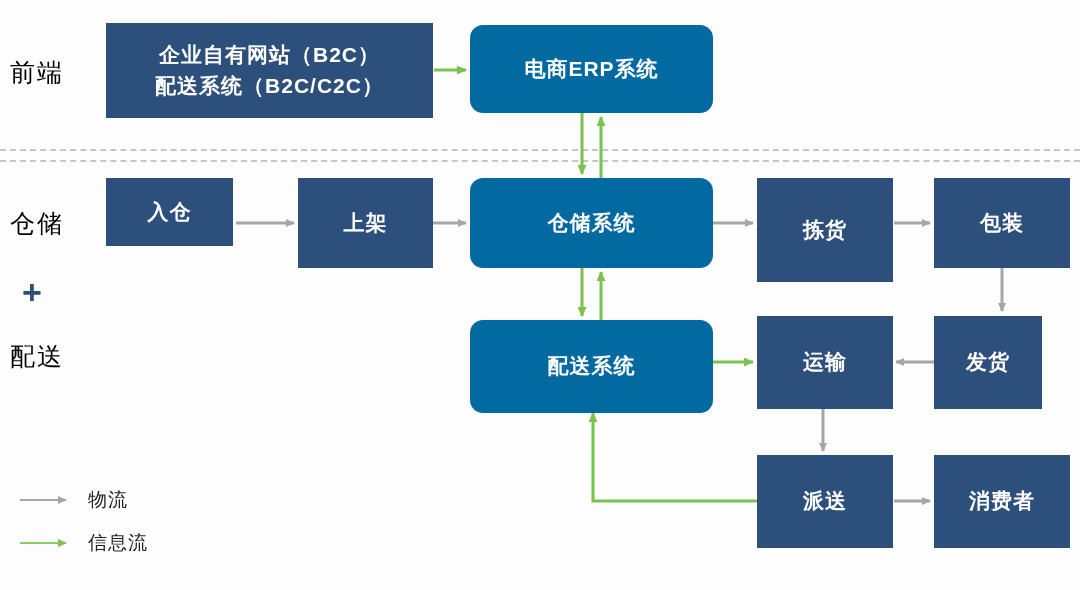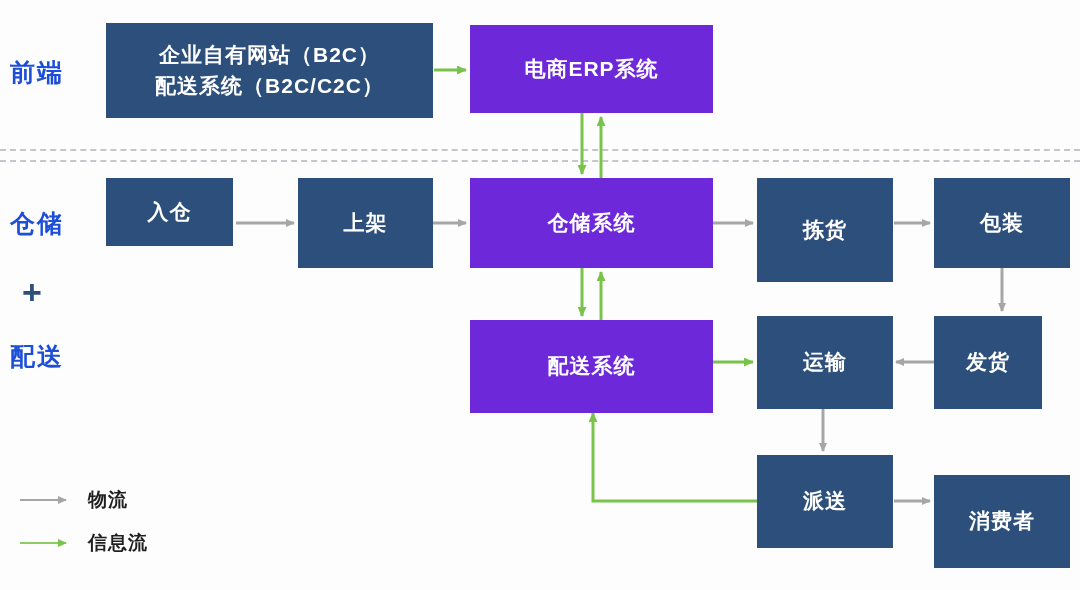--- a/index.html
+++ b/index.html
@@ -23,28 +23,28 @@
     text-align: center;
     color: #ffffff;
     font-size: 21px;
     font-weight: 700;
     letter-spacing: 1px;
     line-height: 1.45;
     box-sizing: border-box;
     user-select: none;
   }
   .node.blue   { background: #2d4f7b; }
-  .node.green  { background: #6d28d9; }
+  .node.green  { background: #0369a1; border-radius: 13px; }
   .node.multiline { font-size: 21px; white-space: pre-line; }
 
   .side-label {
     position: absolute;
-    color: #1d4ed8;
+    color: #000000;
     font-size: 25px;
-    font-weight: 700;
+    font-weight: 400;
     letter-spacing: 2px;
     user-select: none;
   }
   .plus-label {
     position: absolute;
     color: #2d4f7b;
     font-size: 34px;
     font-weight: 700;
     line-height: 1;
     user-select: none;
@@ -70,21 +70,21 @@
   .legend-row {
     position: absolute;
     display: flex;
     align-items: center;
     gap: 14px;
     user-select: none;
   }
   .legend-text {
     color: #1f1f1f;
     font-size: 19px;
-    font-weight: 700;
+    font-weight: 400;
     letter-spacing: 1px;
   }
   .legend-arrow { display: block; }
 </style>
 </head>
 <body>
 
 <div id="canvas">
 
   <div class="divider" style="top:149px;"></div>
@@ -182,21 +182,21 @@
   <div class="node blue" style="left:934px; top:178px; width:136px; height:90px;">包装</div>
 
   <div class="node green" style="left:470px; top:320px; width:243px; height:93px;">配送系统</div>
 
   <div class="node blue" style="left:757px; top:316px; width:136px; height:93px;">运输</div>
 
   <div class="node blue" style="left:934px; top:316px; width:108px; height:93px;">发货</div>
 
   <div class="node blue" style="left:757px; top:455px; width:136px; height:93px;">派送</div>
 
-  <div class="node blue" style="left:934px; top:455px; width:136px; height:93px;margin-top:20px;">消费者</div>
+  <div class="node blue" style="left:934px; top:455px; width:136px; height:93px;">消费者</div>
 
   <div class="legend-row" style="left:18px; top:487px;">
     <svg class="legend-arrow" width="56" height="14" viewBox="0 0 56 14">
       <defs>
         <marker id="lg-gray" markerWidth="9" markerHeight="8" refX="8" refY="4" orient="auto" markerUnits="userSpaceOnUse">
           <path d="M0,0 L9,4 L0,8 z" fill="#a6a6a6"></path>
         </marker>
       </defs>
       <line x1="2" y1="7" x2="48" y2="7" stroke="#a6a6a6" stroke-width="2" marker-end="url(#lg-gray)"></line>
     </svg>

